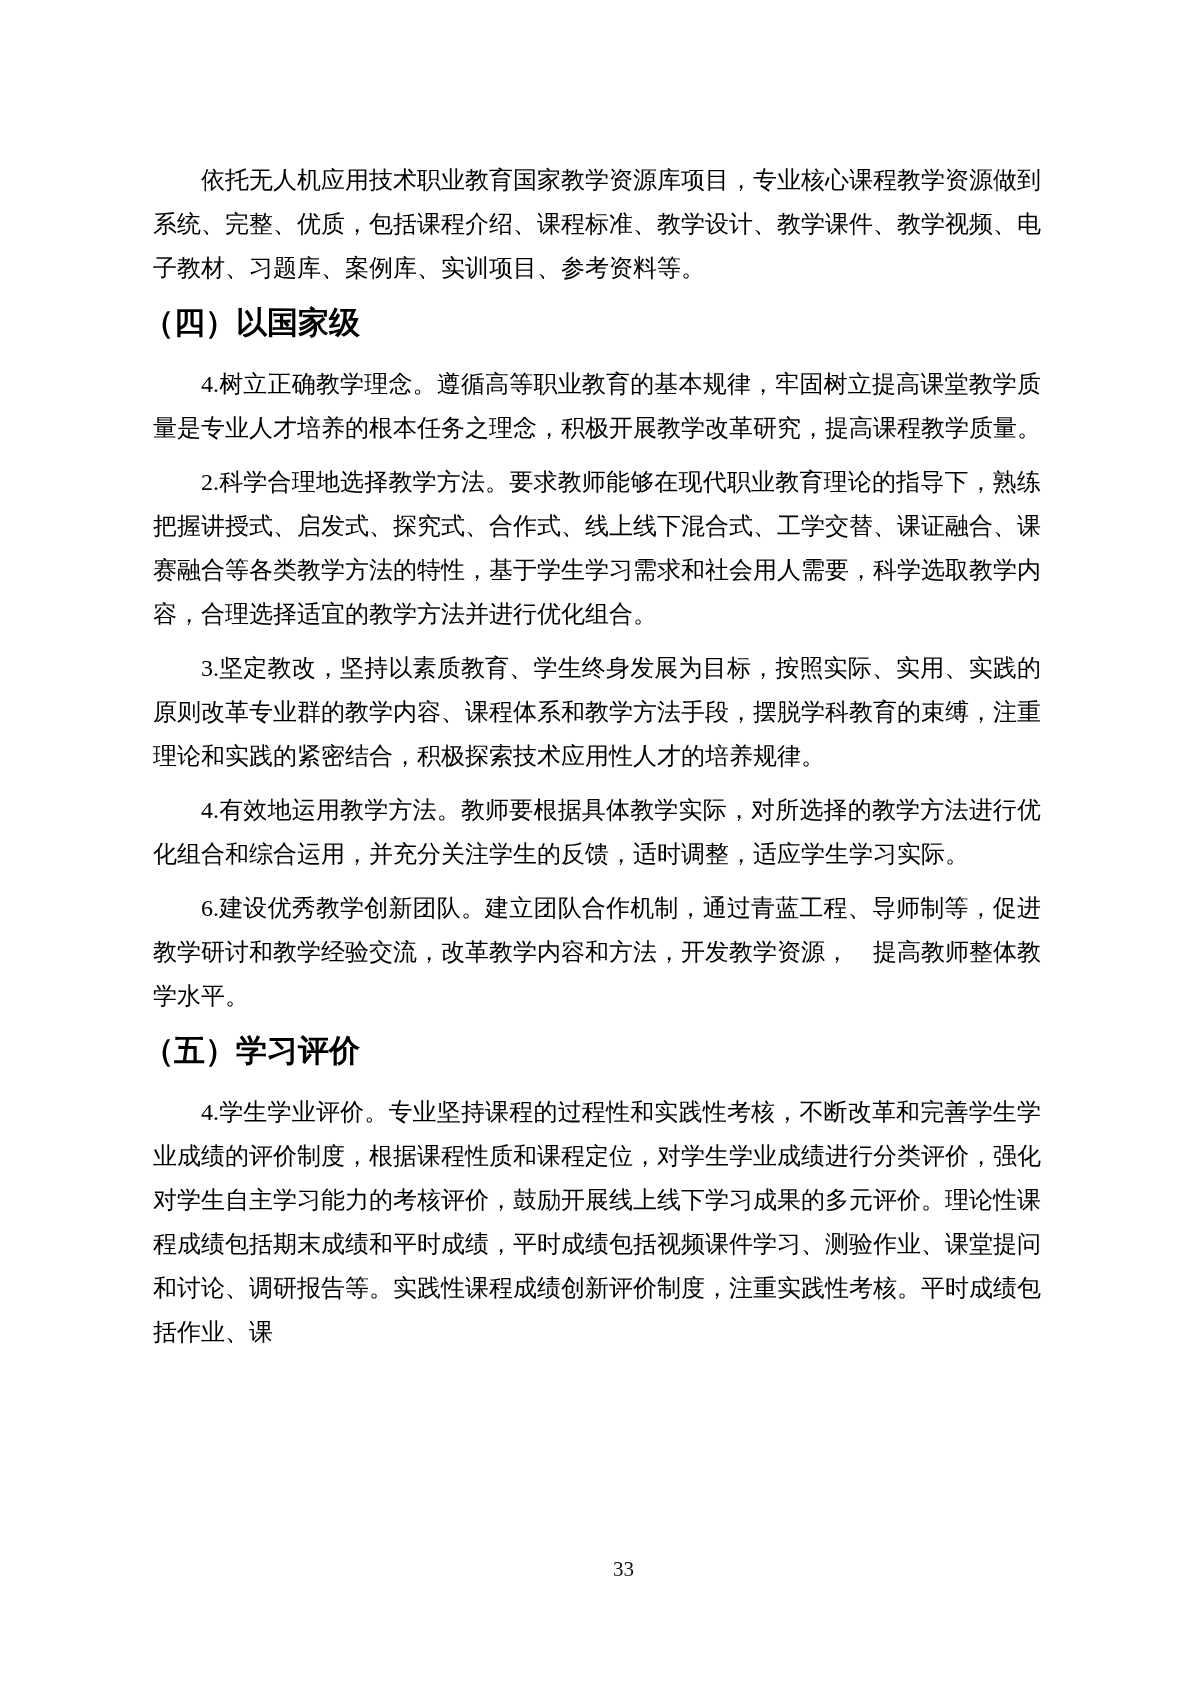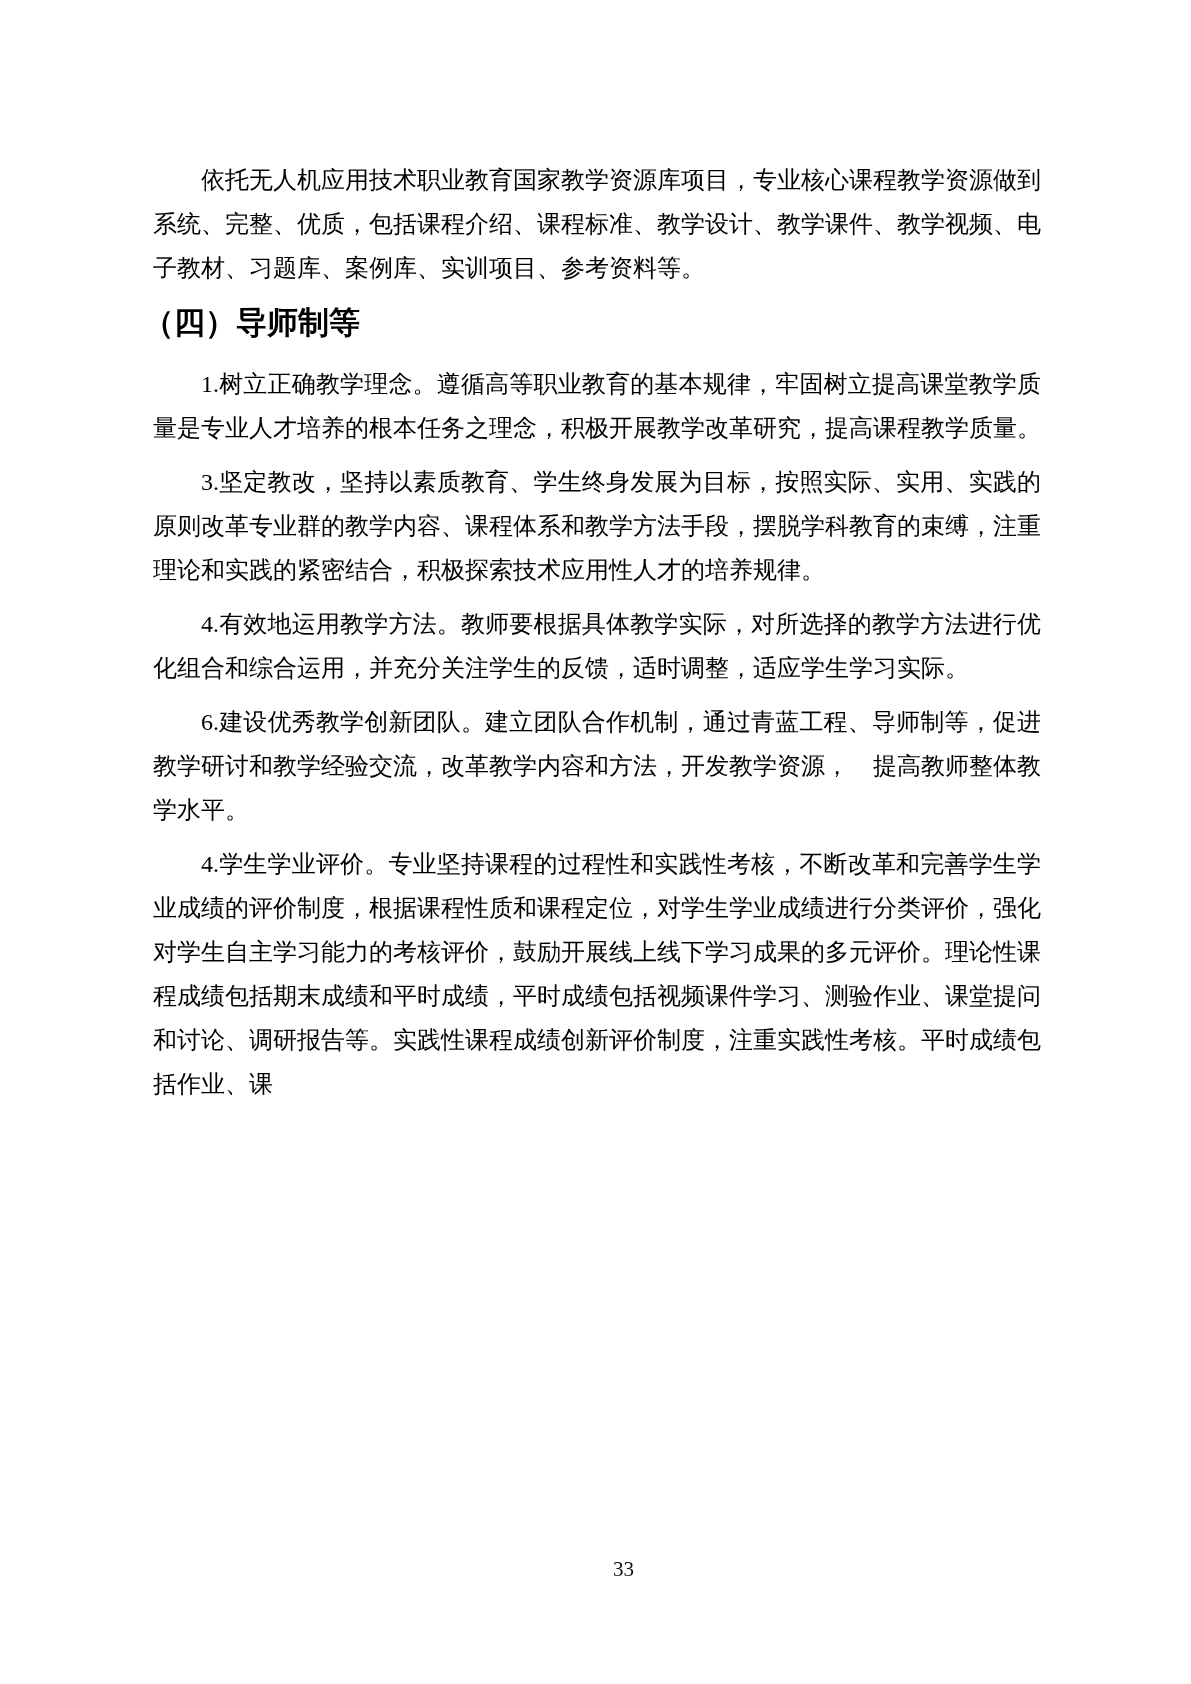--- a/index.html
+++ b/index.html
@@ -54,23 +54,25 @@
     padding-left: 28px;
   }
 </style>
 </head>
 <body>
 
 <div class="page">
   <div class="content">
     <p class="para">依托无人机应用技术职业教育国家教学资源库项目，专业核心课程教学资源做到系统、完整、优质，包括课程介绍、课程标准、教学设计、教学课件、教学视频、电子教材、习题库、案例库、实训项目、参考资料等。</p>
 
-    <h2 class="heading">（四）导师制等</h2>
-    <p class="para">1.树立正确教学理念。遵循高等职业教育的基本规律，牢固树立提高课堂教学质量是专业人才培养的根本任务之理念，积极开展教学改革研究，提高课程教学质量。</p>
+    <h2 class="heading">（四）以国家级</h2>
+    <p class="para">4.树立正确教学理念。遵循高等职业教育的基本规律，牢固树立提高课堂教学质量是专业人才培养的根本任务之理念，积极开展教学改革研究，提高课程教学质量。</p>
+    <p class="para">2.科学合理地选择教学方法。要求教师能够在现代职业教育理论的指导下，熟练把握讲授式、启发式、探究式、合作式、线上线下混合式、工学交替、课证融合、课赛融合等各类教学方法的特性，基于学生学习需求和社会用人需要，科学选取教学内容，合理选择适宜的教学方法并进行优化组合。</p>
     <p class="para">3.坚定教改，坚持以素质教育、学生终身发展为目标，按照实际、实用、实践的原则改革专业群的教学内容、课程体系和教学方法手段，摆脱学科教育的束缚，注重理论和实践的紧密结合，积极探索技术应用性人才的培养规律。</p>
     <p class="para">4.有效地运用教学方法。教师要根据具体教学实际，对所选择的教学方法进行优化组合和综合运用，并充分关注学生的反馈，适时调整，适应学生学习实际。</p>
     <p class="para">6.建设优秀教学创新团队。建立团队合作机制，通过青蓝工程、导师制等，促进教学研讨和教学经验交流，改革教学内容和方法，开发教学资源，　提高教师整体教学水平。</p>
 
+    <h2 class="heading">（五）学习评价</h2>
     <p class="para">4.学生学业评价。专业坚持课程的过程性和实践性考核，不断改革和完善学生学业成绩的评价制度，根据课程性质和课程定位，对学生学业成绩进行分类评价，强化对学生自主学习能力的考核评价，鼓励开展线上线下学习成果的多元评价。理论性课程成绩包括期末成绩和平时成绩，平时成绩包括视频课件学习、测验作业、课堂提问和讨论、调研报告等。实践性课程成绩创新评价制度，注重实践性考核。平时成绩包括作业、课</p>
   </div>
 
   <div class="page-number">33</div>
 </div>
 
 </body></html>

